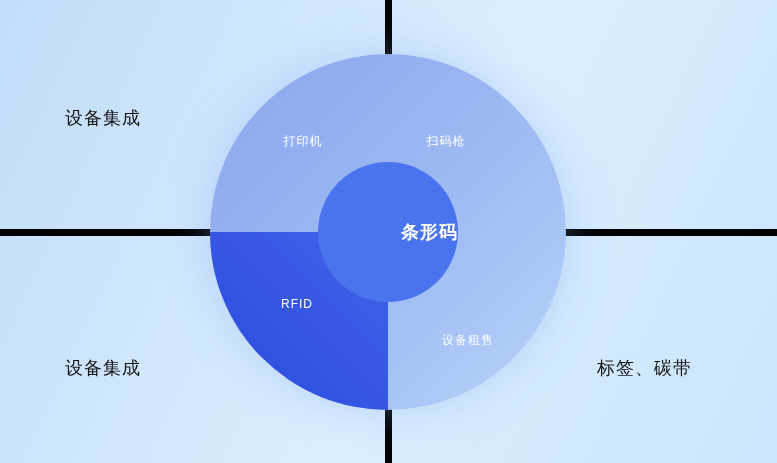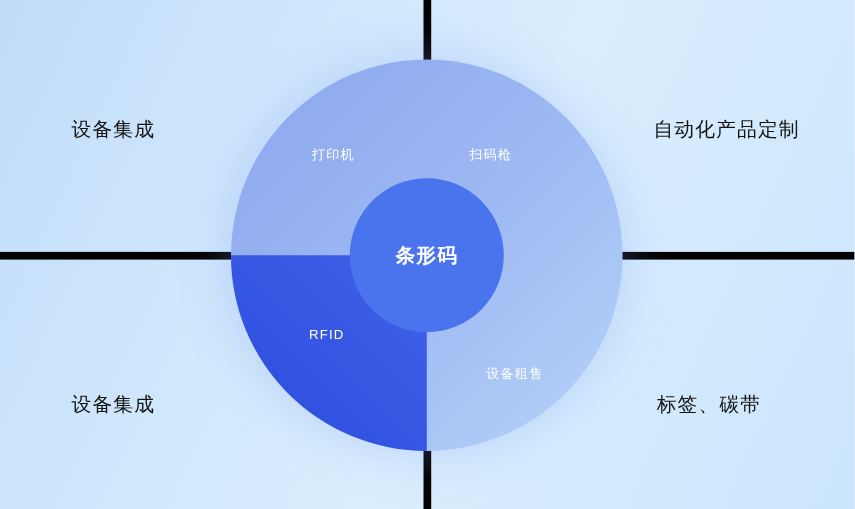--- a/index.html
+++ b/index.html
@@ -49,21 +49,21 @@
     z-index: 3;
   }
   .center-circle {
     position: absolute;
     left: 318px; top: 162px;
     width: 140px; height: 140px;
     border-radius: 50%;
     background: var(--center-circle, #4a74ee);
     display: flex;
     align-items: center;
-    justify-content: center;
+    justify-content: flex-end;
     z-index: 4;
   }
   .center-circle .center-text {
     color: var(--label-light, #ffffff);
     font-size: 18px;
     font-weight: 600;
     letter-spacing: 1px;
   }
   .qlabel {
     position: absolute;
@@ -108,17 +108,16 @@
   <div class="center-circle">
     <span class="center-text">条形码</span>
   </div>
 
   <div class="qlabel q-tl">打印机</div>
   <div class="qlabel q-tr">扫码枪</div>
   <div class="qlabel q-bl">RFID</div>
   <div class="qlabel q-br">设备租售</div>
 
   <div class="clabel c-tl">设备集成</div>
-  <div class="clabel c-tr">自动化产品定制</div>
   <div class="clabel c-bl">设备集成</div>
   <div class="clabel c-br">标签、碳带</div>
 
 </div>
 
 </body></html>

